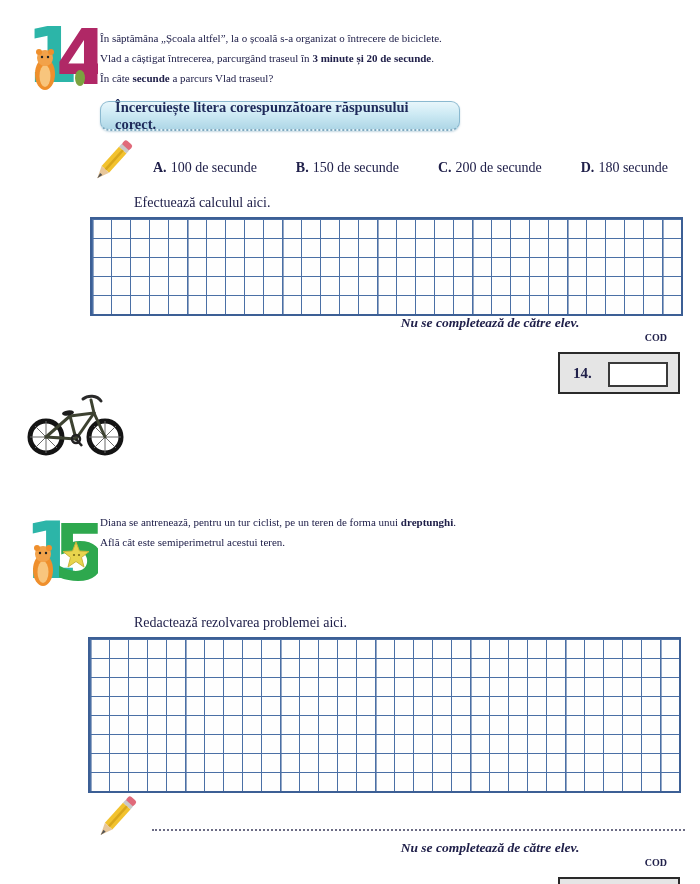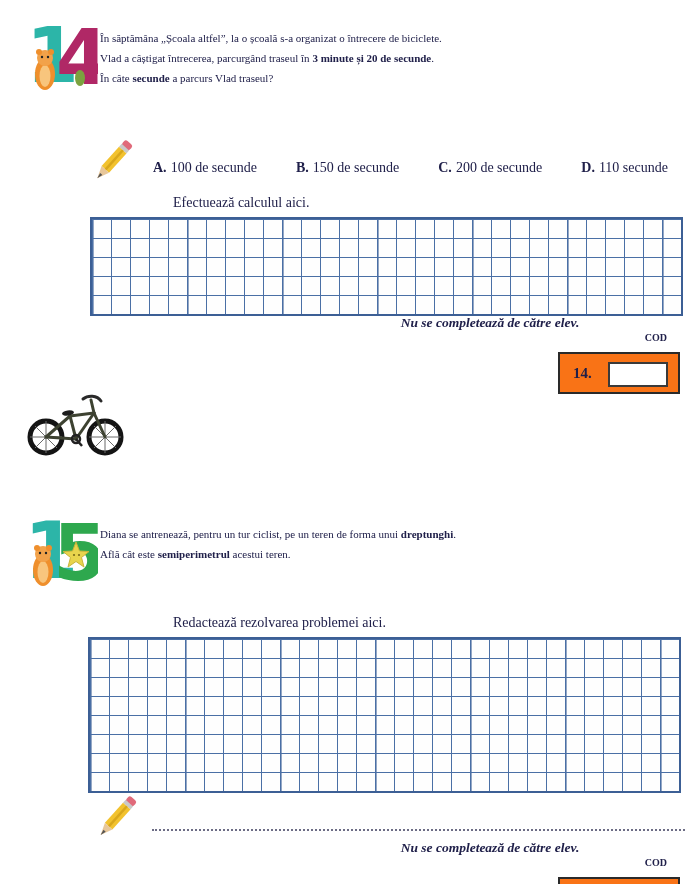--- a/index.html
+++ b/index.html
@@ -14,36 +14,36 @@
           background:linear-gradient(to bottom,#e8f6fb 0%,#cdeaf4 45%,#aed6e6 100%);
           border:1.5px solid #8bb9d0;border-bottom:2px dotted #7fa8bf;
           box-shadow:0 1px 2px rgba(90,140,170,.35);
           display:flex;align-items:center;padding:0 14px;
           font-size:14.5px;font-weight:bold;color:#1e2a5a;}
 
   .choices{position:absolute;display:flex;justify-content:space-between;
            font-size:14px;white-space:nowrap;gap:30px;}
   .choice .letter{font-weight:bold;margin-right:4px;}
 
-  .area-label{position:absolute;font-size:14px;margin-left:39px;}
+  .area-label{position:absolute;font-size:14px;}
 
   .grid{position:absolute;border:2px solid var(--grid-border,#3c5f95);
         background-color:#fefefe;
         background-image:
           linear-gradient(to right, var(--grid-line,#4a6fa5) 1px, transparent 1px),
           linear-gradient(to bottom, var(--grid-line,#4a6fa5) 1px, transparent 1px),
           linear-gradient(to right, rgba(60,95,149,.55) 2px, transparent 2px);
         background-size:19px 19px,19px 19px,95px 19px;}
 
   .note{position:absolute;font-size:13.5px;font-style:italic;font-weight:bold;
         text-align:center;width:380px;}
   .cod{position:absolute;font-size:10px;font-weight:bold;text-align:right;width:120px;}
 
   .codebox{position:absolute;width:118px;height:38px;border:2px solid #2a2a2a;
-           background:#f97316;display:flex;align-items:center;}
+           background:#e5e5e5;display:flex;align-items:center;}
   .codebox .num{font-size:15px;font-weight:bold;margin-left:13px;}
   .codebox .inner{position:absolute;right:10px;top:8px;width:56px;height:21px;
                   border:2.5px solid #3a3a3a;background:#fff;}
 
   .dotted-line{position:absolute;border-bottom:2px dotted #6d6d85;height:0;}
 
   .icon-wrap{position:absolute;}
   svg{display:block;}
 </style>
 </head>
@@ -67,20 +67,23 @@
       <ellipse cx="52" cy="66" rx="5" ry="8" fill="#7ba23f"></ellipse>
     </svg>
   </div>
 
   <div class="stmt" style="left:100px;top:28px;">
     <div class="ln"><span>În săptămâna „Școala altfel”, la o școală s-a organizat o întrecere de biciclete.</span></div>
     <div class="ln"><span>Vlad a câștigat întrecerea, parcurgând traseul în </span><span style="font-weight: bold;">3 minute și 20 de secunde</span><span>.</span></div>
     <div class="ln"><span>În câte </span><span style="font-weight: bold;">secunde</span><span> a parcurs Vlad traseul?</span></div>
   </div>
 
+  <div class="banner" style="left:100px;top:101px;width:330px;">
+    <span>Încercuiește litera corespunzătoare răspunsului corect.</span>
+  </div>
 
   <div class="icon-wrap" style="left:88px;top:134px;">
     <svg width="56" height="60" viewBox="0 0 56 60">
       <g transform="rotate(42 24 28)">
         <rect x="19" y="2" width="10" height="7" rx="2.5" fill="#e06a7a"></rect>
         <rect x="19" y="8" width="10" height="4" fill="#c9c9c9"></rect>
         <rect x="19" y="12" width="10" height="26" fill="#f2c22e"></rect>
         <rect x="23" y="12" width="2.5" height="26" fill="#d9a71b"></rect>
         <polygon points="19,38 29,38 24,50" fill="#e8c79a"></polygon>
         <polygon points="22.5,44 25.5,44 24,50" fill="#555"></polygon>
@@ -92,21 +95,21 @@
     <span class="choice">
       <span class="letter">A.</span><span>100 de secunde</span>
     </span>
     <span class="choice">
       <span class="letter">B.</span><span>150 de secunde</span>
     </span>
     <span class="choice">
       <span class="letter">C.</span><span>200 de secunde</span>
     </span>
     <span class="choice">
-      <span class="letter">D.</span><span>110 secunde</span>
+      <span class="letter">D.</span><span>180 secunde</span>
     </span>
   </div>
 
   <div class="area-label" style="left:134px;top:195px;">Efectuează calculul aici.</div>
 
   <div class="grid" style="left:90px;top:217px;width:589px;height:95px;"></div>
 
   <div class="note" style="right:20px;top:315px;">Nu se completează de către elev.</div>
   <div class="cod" style="right:33px;top:332px;">COD</div>
 
@@ -161,23 +164,23 @@
         <circle cx="20" cy="47" r="1.2" fill="#222"></circle>
       </g>
       <g>
         <polygon points="50,36 53.5,45 63,45.5 55.5,51.5 58,61 50,55.5 42,61 44.5,51.5 37,45.5 46.5,45" fill="#e8d44d" stroke="#c9b43a" stroke-width="1"></polygon>
         <circle cx="48" cy="49" r="1.1" fill="#7a6a1a"></circle>
         <circle cx="53" cy="49" r="1.1" fill="#7a6a1a"></circle>
       </g>
     </svg>
   </div>
 
-  <div class="stmt" style="left:100px;top:524px;">
+  <div class="stmt" style="left:100px;top:512px;">
     <div class="ln"><span>Diana se antrenează, pentru un tur ciclist, pe un teren de forma unui </span><span style="font-weight: bold;">dreptunghi</span><span>.</span></div>
-    <div class="ln"><span>Află cât este </span><span style="font-weight: bold;">semiperimetrul</span><span> acestui teren.</span></div>
+    <div class="ln"><span>Află cât este </span><span style="font-weight: normal;">semiperimetrul</span><span> acestui teren.</span></div>
   </div>
 
 
   <div class="area-label" style="left:134px;top:615px;">Redactează rezolvarea problemei aici.</div>
 
   <div class="grid" style="left:88px;top:637px;width:589px;height:152px;"></div>
 
   <div class="icon-wrap" style="left:90px;top:791px;">
     <svg width="60" height="58" viewBox="0 0 60 58">
       <g transform="rotate(42 26 27)">

